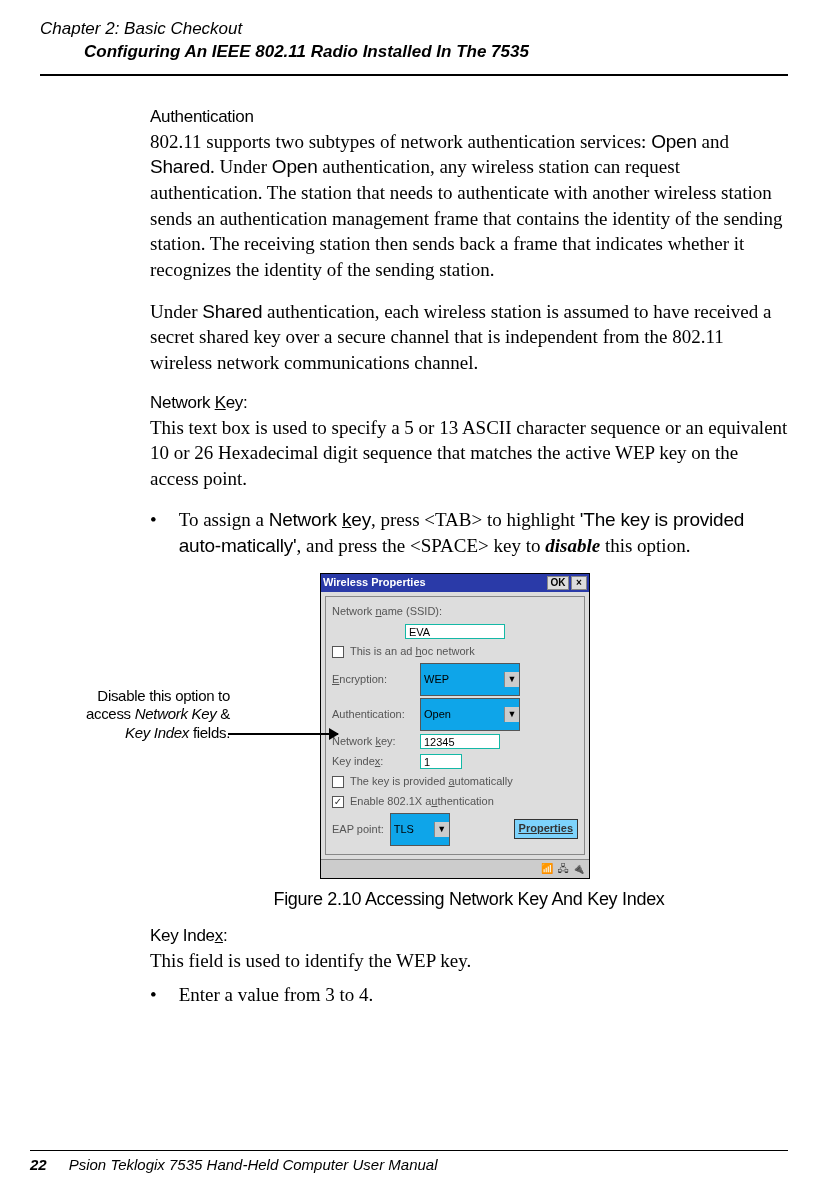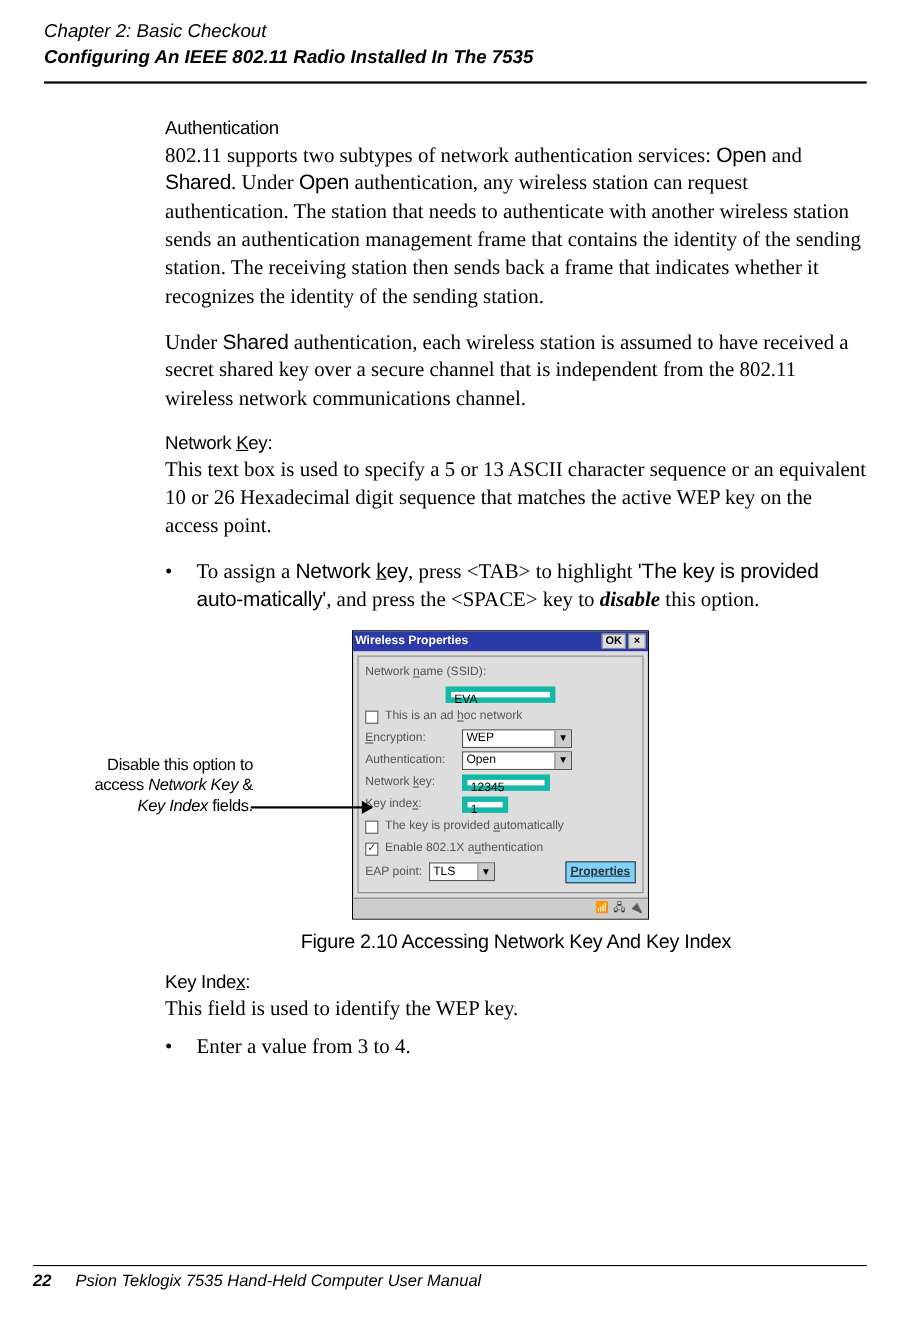--- a/index.html
+++ b/index.html
@@ -20,20 +20,21 @@
     font-style: italic;
     font-family: Arial, Helvetica, sans-serif;
     font-size: 17px;
   }
   .header .chapter {
     font-style: italic;
   }
   .header .title {
     font-weight: bold;
     font-style: italic;
+    margin-left: 44px;
   }
   .rule {
     border: none;
     border-top: 2px solid #000;
     margin: 4px 40px 0 40px;
   }
   .content {
     padding: 30px 40px 0 150px;
   }
   .cond {
@@ -138,33 +139,33 @@
   .row {
     display: flex;
     align-items: center;
     gap: 6px;
     margin: 2px 0;
     min-height: 18px;
   }
   .lbl { color: #555; font-size: 11px; }
   .textbox {
     background: #fff;
-    border: 5px solid #14b8a6;
+    border: 1px solid #14b8a6;
     height: 15px;
     line-height: 15px;
     padding: 0 3px;
     font-size: 11px;
     color: #000;
     box-sizing: border-box;
   }
   .combo {
     display: flex;
-    background: #ffffff;
+    background: #0ea5e9;
     border: 1px solid #555;
-    height: 17px;
+    height: 33px;
     box-sizing: border-box;
     align-items: center;
   }
   .combo .val {
     flex: 1;
     padding: 0 3px;
     font-size: 11px;
     color: #000;
   }
   .combo .drop {

